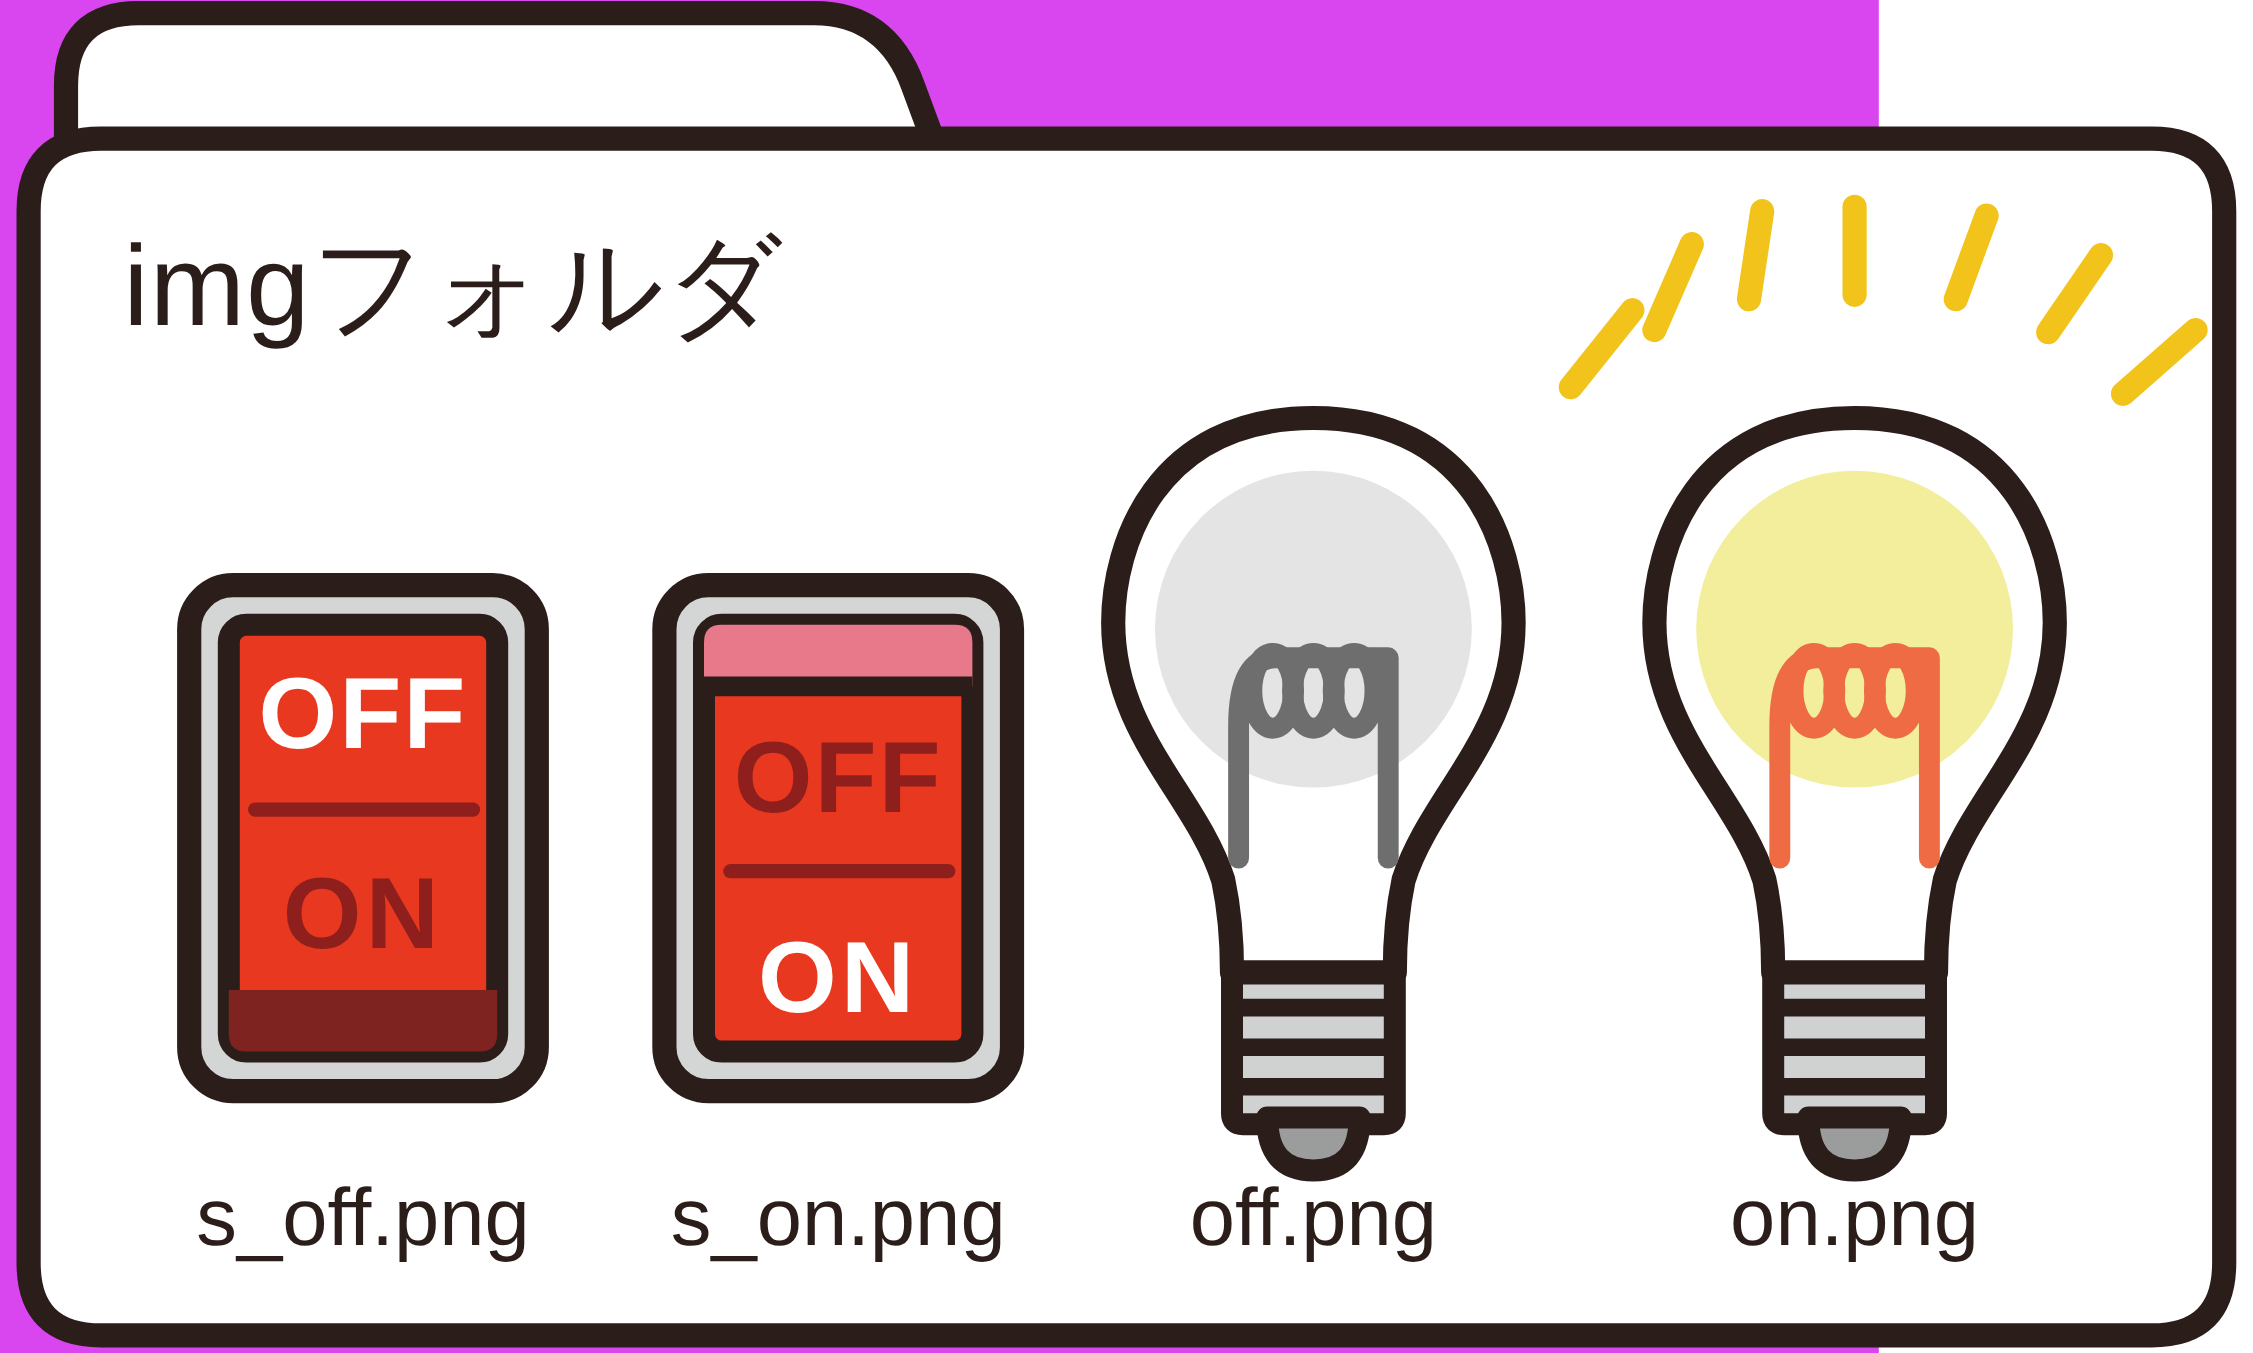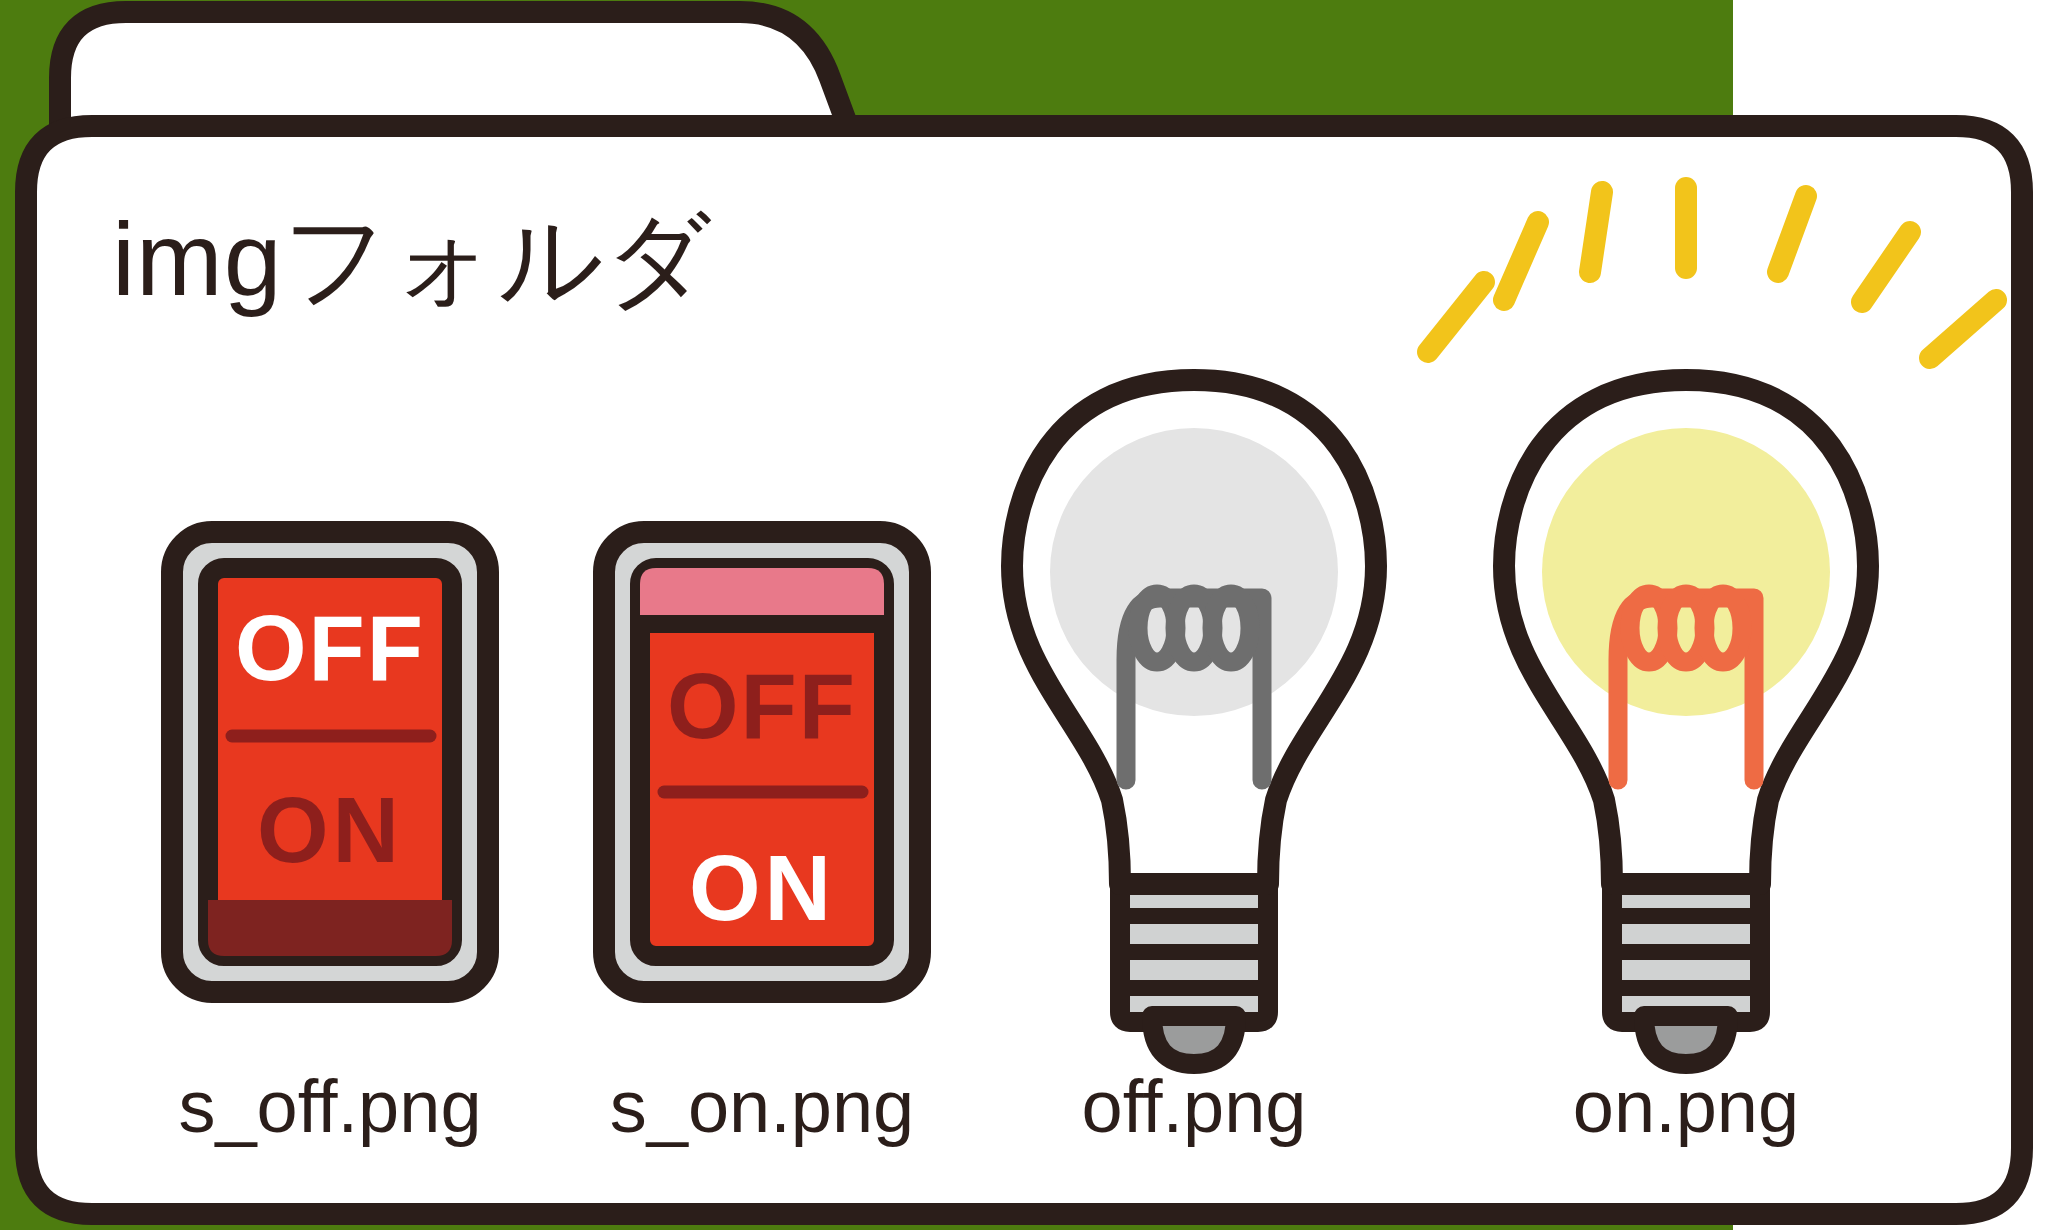--- a/index.html
+++ b/index.html
@@ -10,22 +10,21 @@
   body {
     width: 2048px;
     height: 1230px;
     font-family: "Liberation Sans", sans-serif;
     overflow: hidden;
   }
   #stage {
     position: relative;
     width: 1708px;
     height: 1230px;
-    background: #4d7c0f;
-    padding-left: 25px;
+    background: #d946ef;
   }
   #stage > svg {
     position: absolute;
     left: 0;
     top: 0;
   }
   .hit {
     position: absolute;
     background: transparent;
   }

